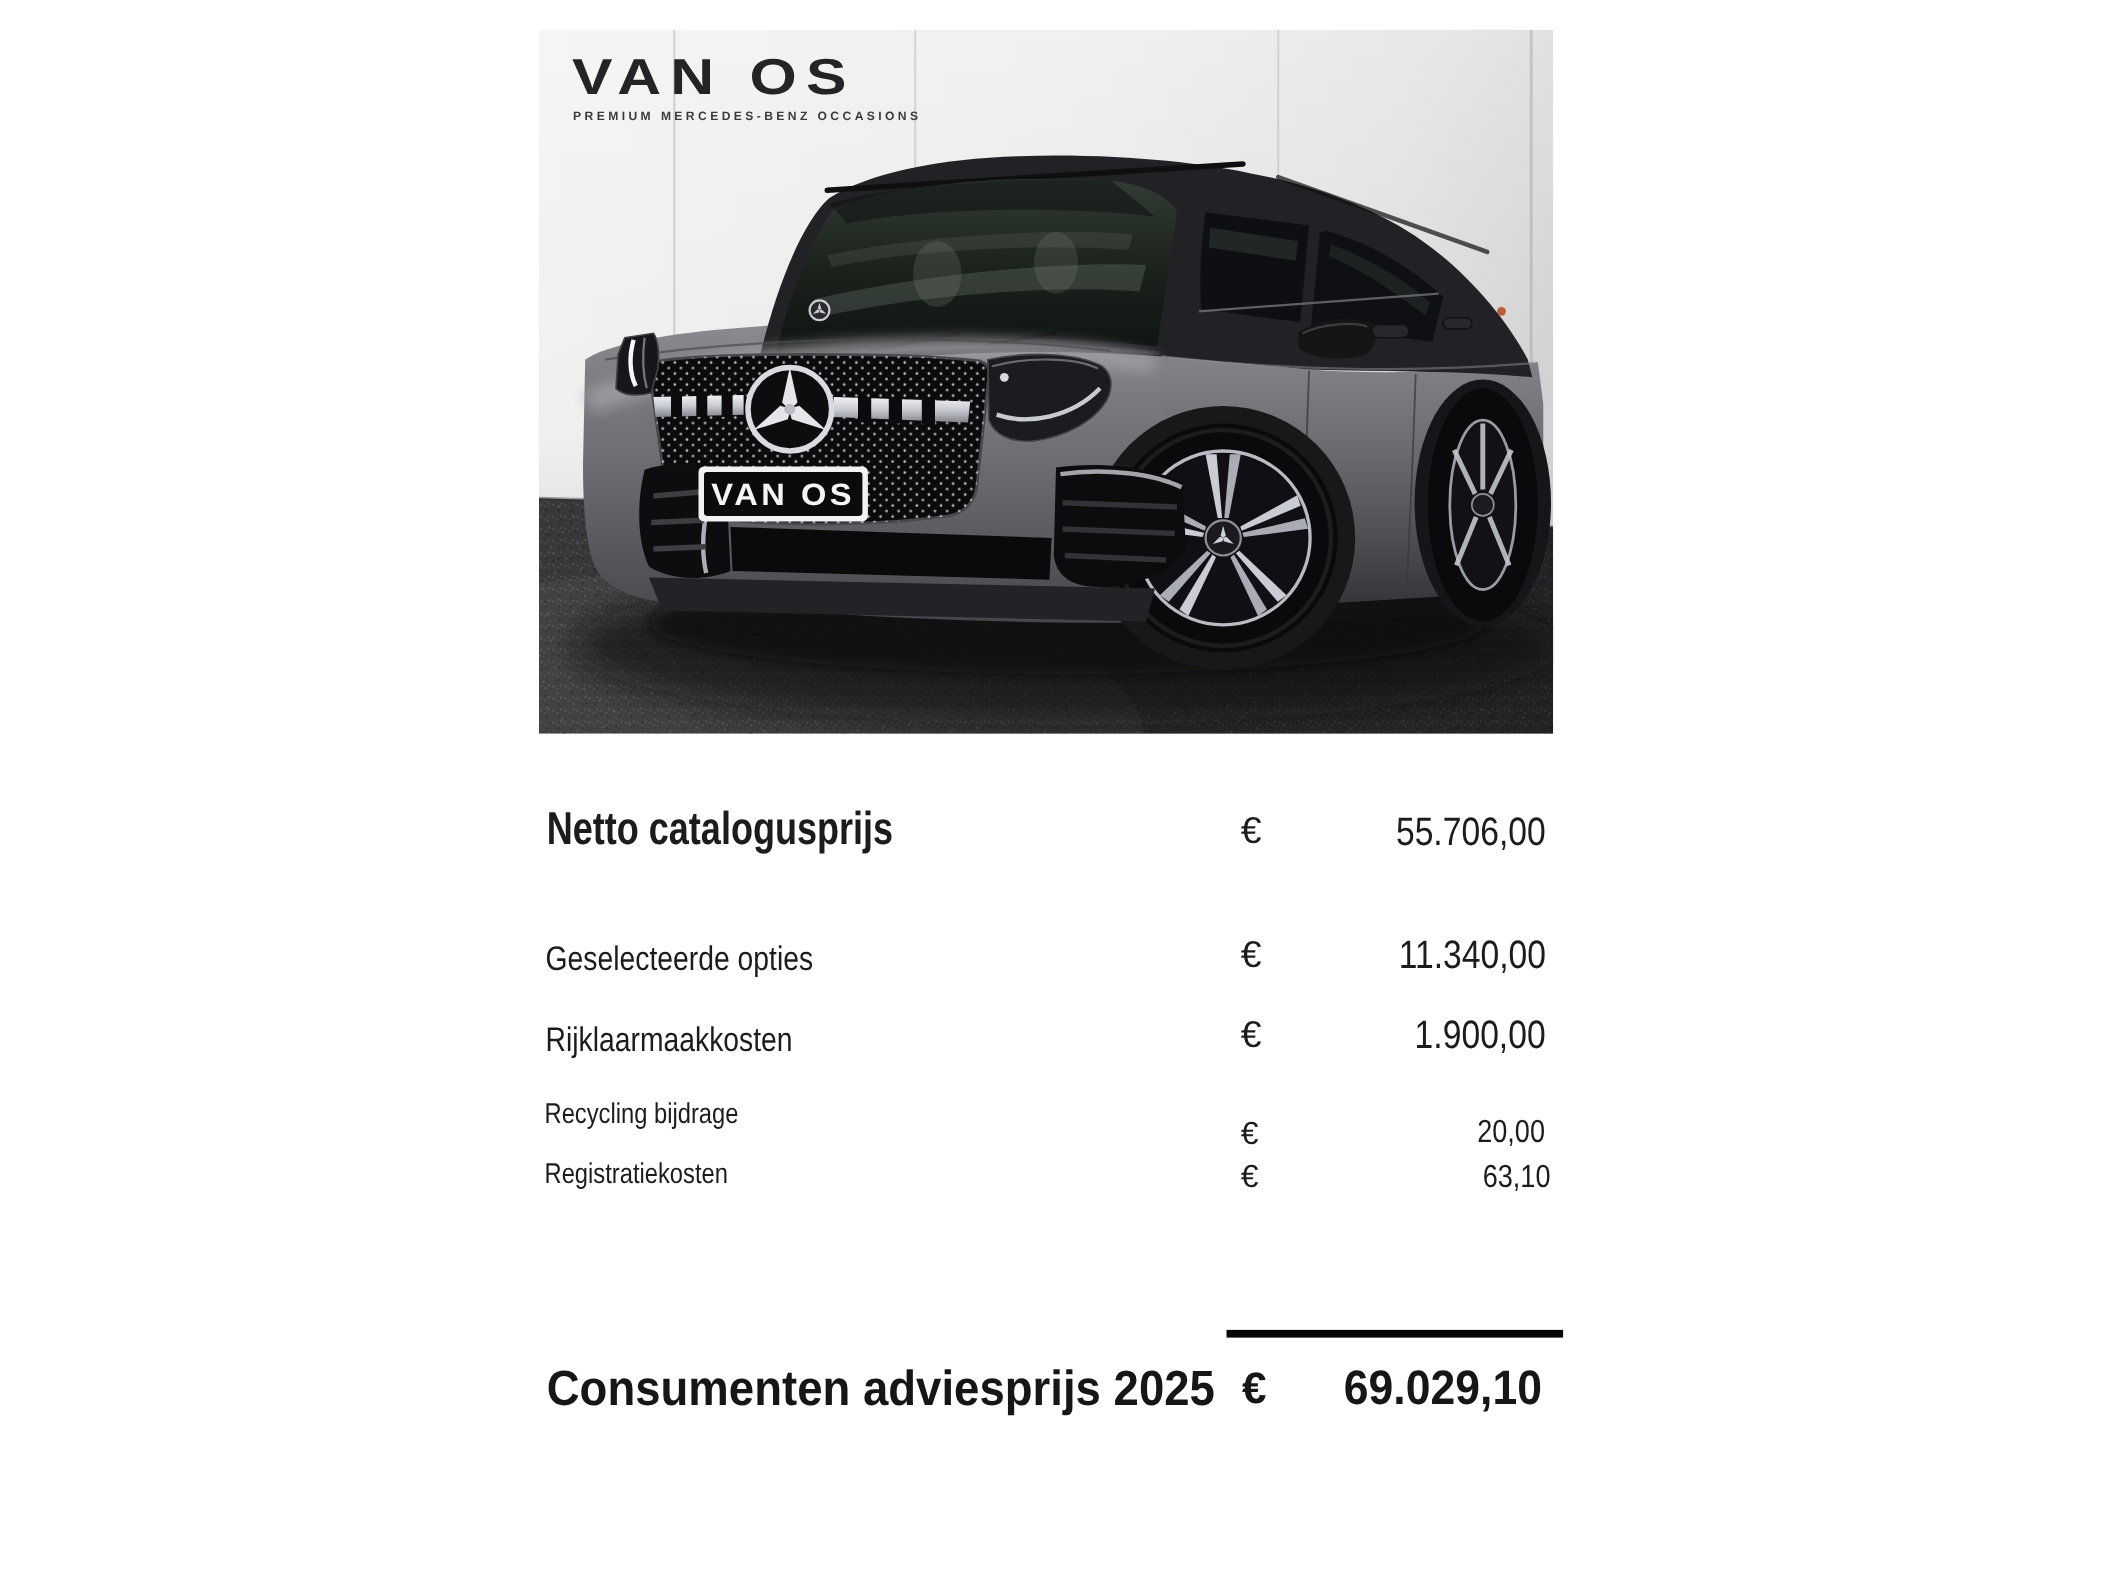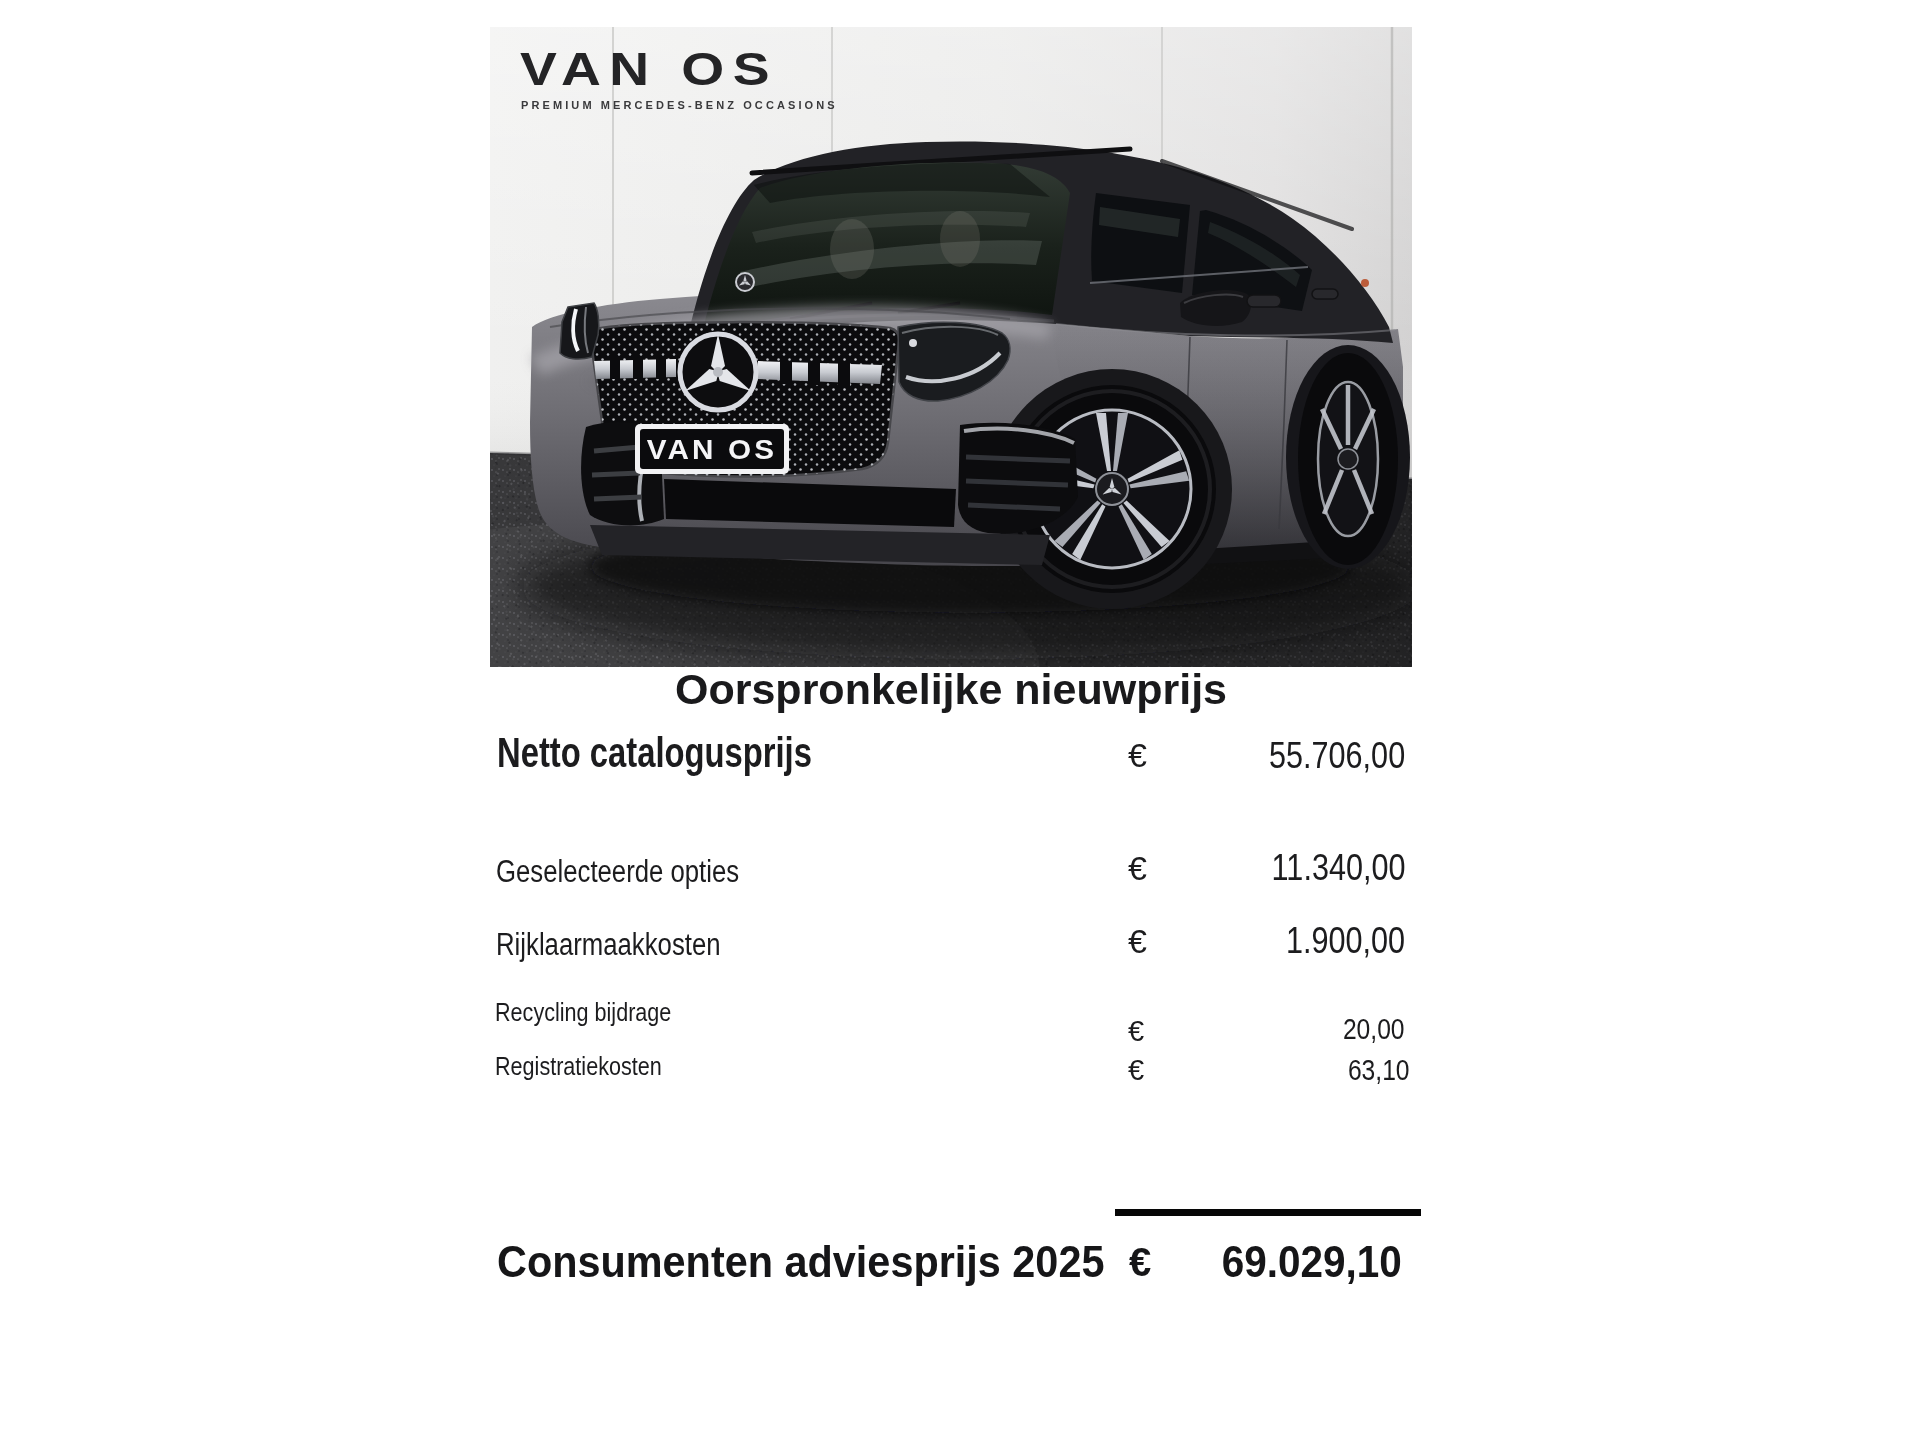--- a/index.html
+++ b/index.html
@@ -276,21 +276,20 @@
         </g>
       </g>
 
       <g>
         <text x="0" y="0" transform="translate(30,58) scale(1.2,1)" style="font:bold 46px 'Liberation Sans',sans-serif;letter-spacing:7px" fill="#242426">VAN OS</text>
         <text x="0" y="0" transform="translate(31,82)" style="font:bold 11px 'Liberation Sans',sans-serif;letter-spacing:3.1px" fill="#3a3a3c">PREMIUM MERCEDES-BENZ OCCASIONS</text>
       </g>
     </svg>
   </div>
 
-  <div class="heading">Oorspronkelijke nieuwprijs</div>
 
   <div class="txt b condL" style="left:497px;top:732px;font-size:42px;transform:scaleX(0.78);">Netto catalogusprijs</div>
   <div class="txt" style="left:1128px;top:738px;font-size:34px;">€</div>
   <div class="valbox condR" style="right:515px;top:738px;font-size:36px;transform:scaleX(0.85);">55.706,00</div>
 
   <div class="txt condL" style="left:496px;top:856px;font-size:31px;transform:scaleX(0.83);">Geselecteerde opties</div>
   <div class="txt" style="left:1128px;top:851px;font-size:34px;">€</div>
   <div class="valbox condR" style="right:515px;top:850px;font-size:36px;transform:scaleX(0.85);">11.340,00</div>
 
   <div class="txt condL" style="left:496px;top:929px;font-size:31px;transform:scaleX(0.83);">Rijklaarmaakkosten</div>

